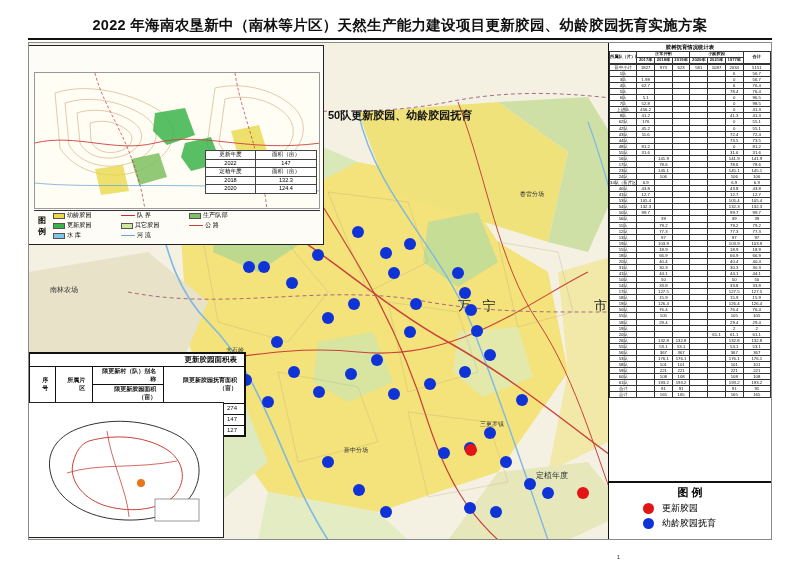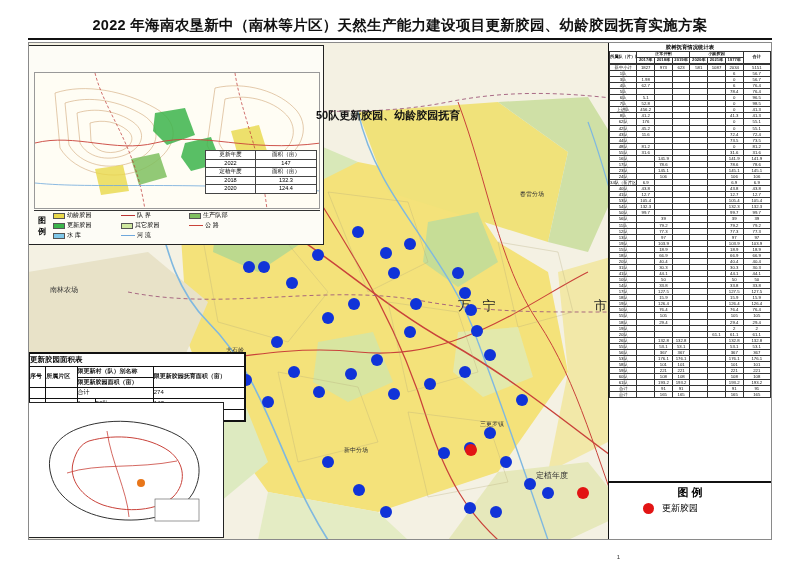--- a/index.html
+++ b/index.html
@@ -62,34 +62,34 @@
   
   .inset-table {
     position:absolute; right:6px; top:104px; width:112px;
     border-collapse:collapse; font-size:5.6px; background:#fff;
   }
   .inset-table td, .inset-table th {
     border:0.5px solid #444; padding:0 1px; text-align:center; line-height:1.35;
   }
   
   .map-label-50 {
-    position:absolute; left:288px; top:66px;
+    position:absolute; left:300px; top:66px;
     font-size:11px; font-weight:bold; color:#111; z-index:22;
     white-space:nowrap;
   }
   
   .area-table-wrap {
     position:absolute; left:0px; top:310px; width:218px; z-index:21;
     background:#fff; border:1px solid #111;
   }
   .area-table {
     width:100%; border-collapse:collapse; font-size:6px; color:#111;
   }
   .area-table th, .area-table td {
-    border:0.6px solid #111; text-align:left; padding:1px 0; line-height:1.3;
+    border:0.6px solid #111; text-align:right; padding:1px 7px; line-height:1.3;
   }
   .area-title-cell { font-weight:bold; font-size:7.5px; padding:2px 0; }
   .area-note {
     position:absolute; left:0px; top:393px; width:218px;
     font-size:5.2px; color:#333; z-index:21; padding-left:2px;
   }
   
   .inset-hainan {
     position:absolute; left:0px; top:360px; width:196px; height:136px;
     background:#ffffff; border:1px solid #222; z-index:21;
@@ -982,18 +982,22 @@
         </table>
       </div>
     </div>
 
     <div class="legend-br">
       <div class="hdr">图 例</div>
       <div class="legend-row">
         <span class="dot" style="background:#e21414"></span>
         <span>更新胶园</span>
       </div>
+      <div class="legend-row">
+        <span class="dot" style="background:#1033d8"></span>
+        <span>幼龄胶园抚育</span>
+      </div>
     </div>
   </div>
 
   <div class="border-frame"></div>
   <div class="pageno">1</div>
 </div>
 
 </body></html>

